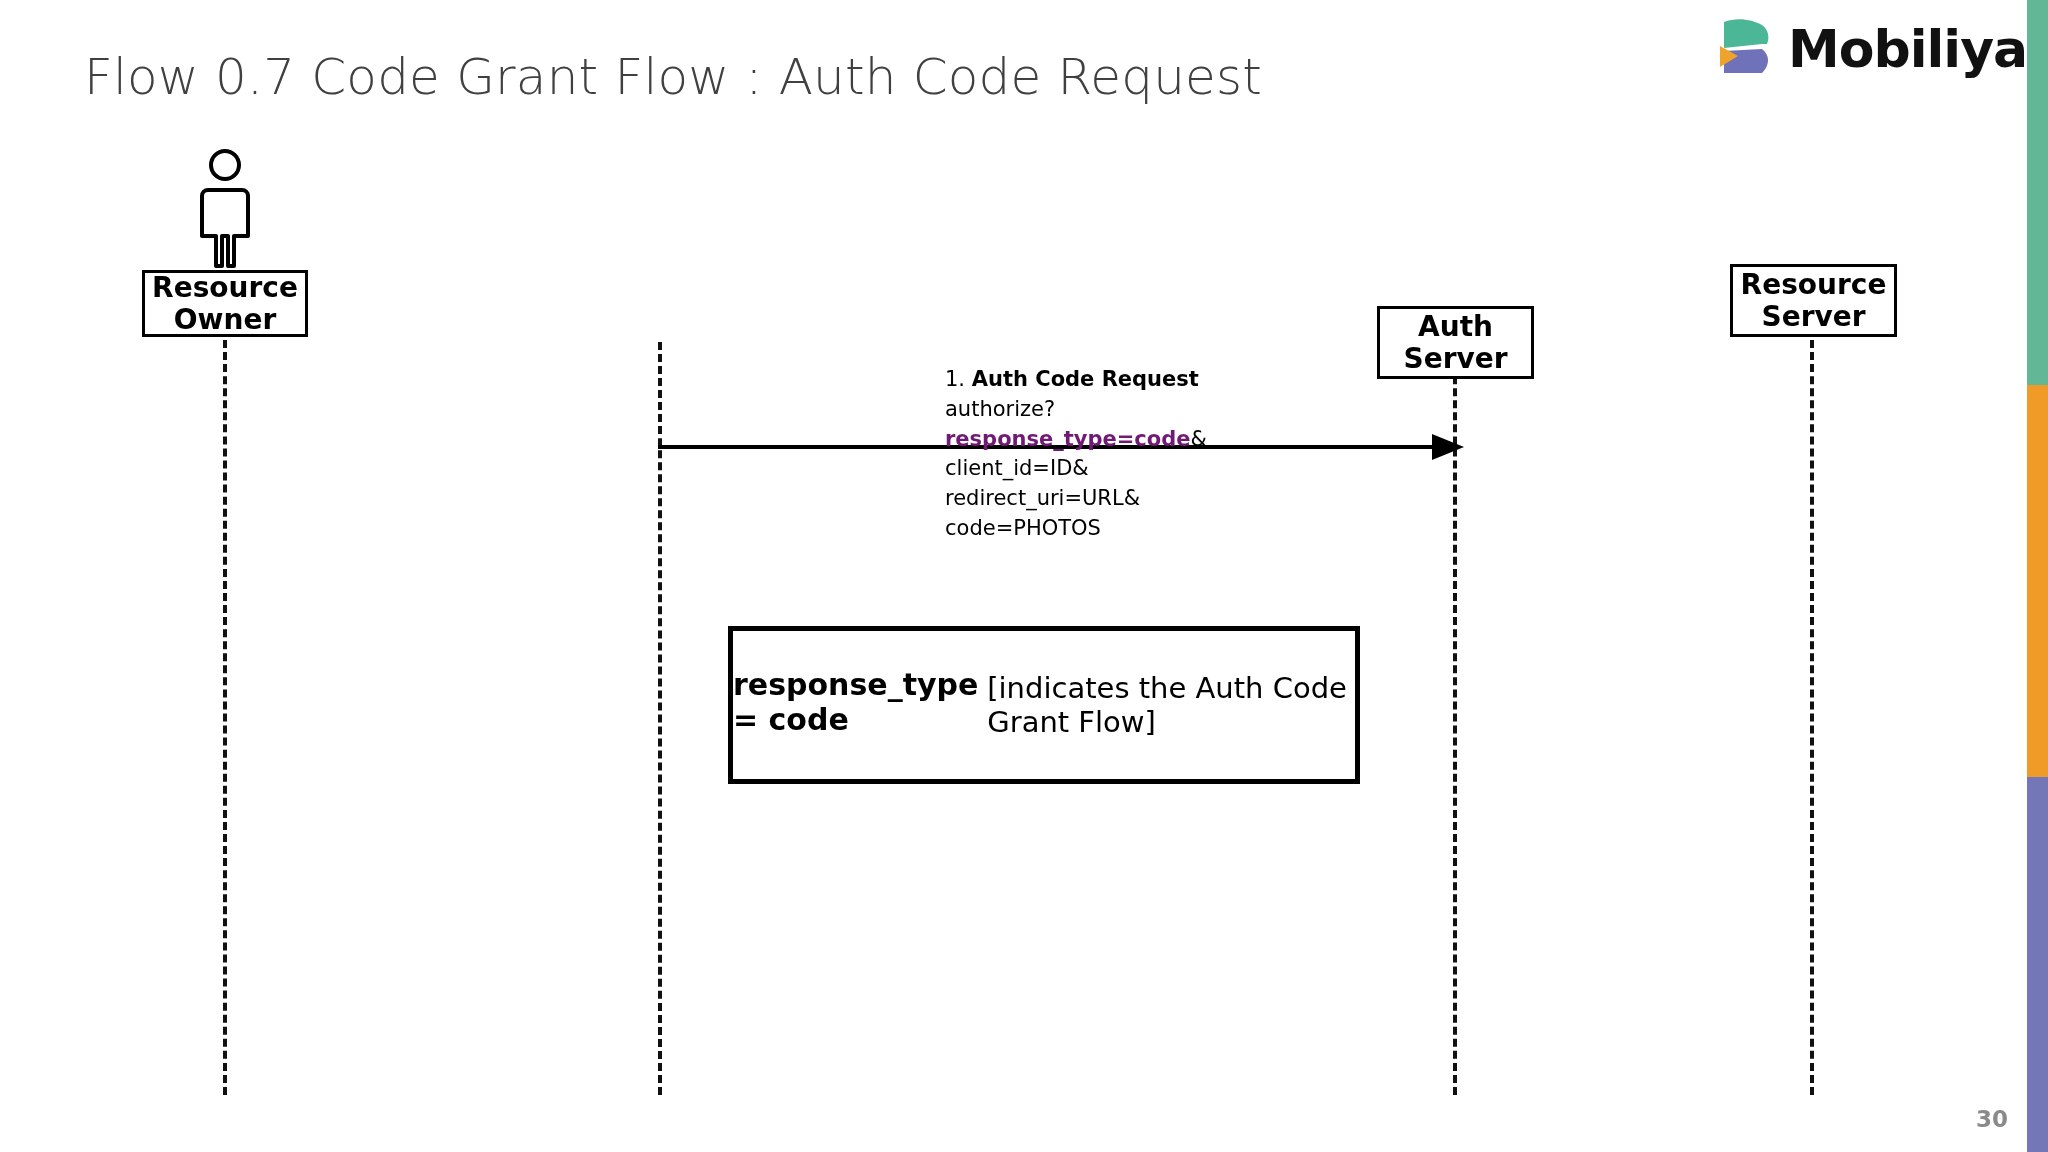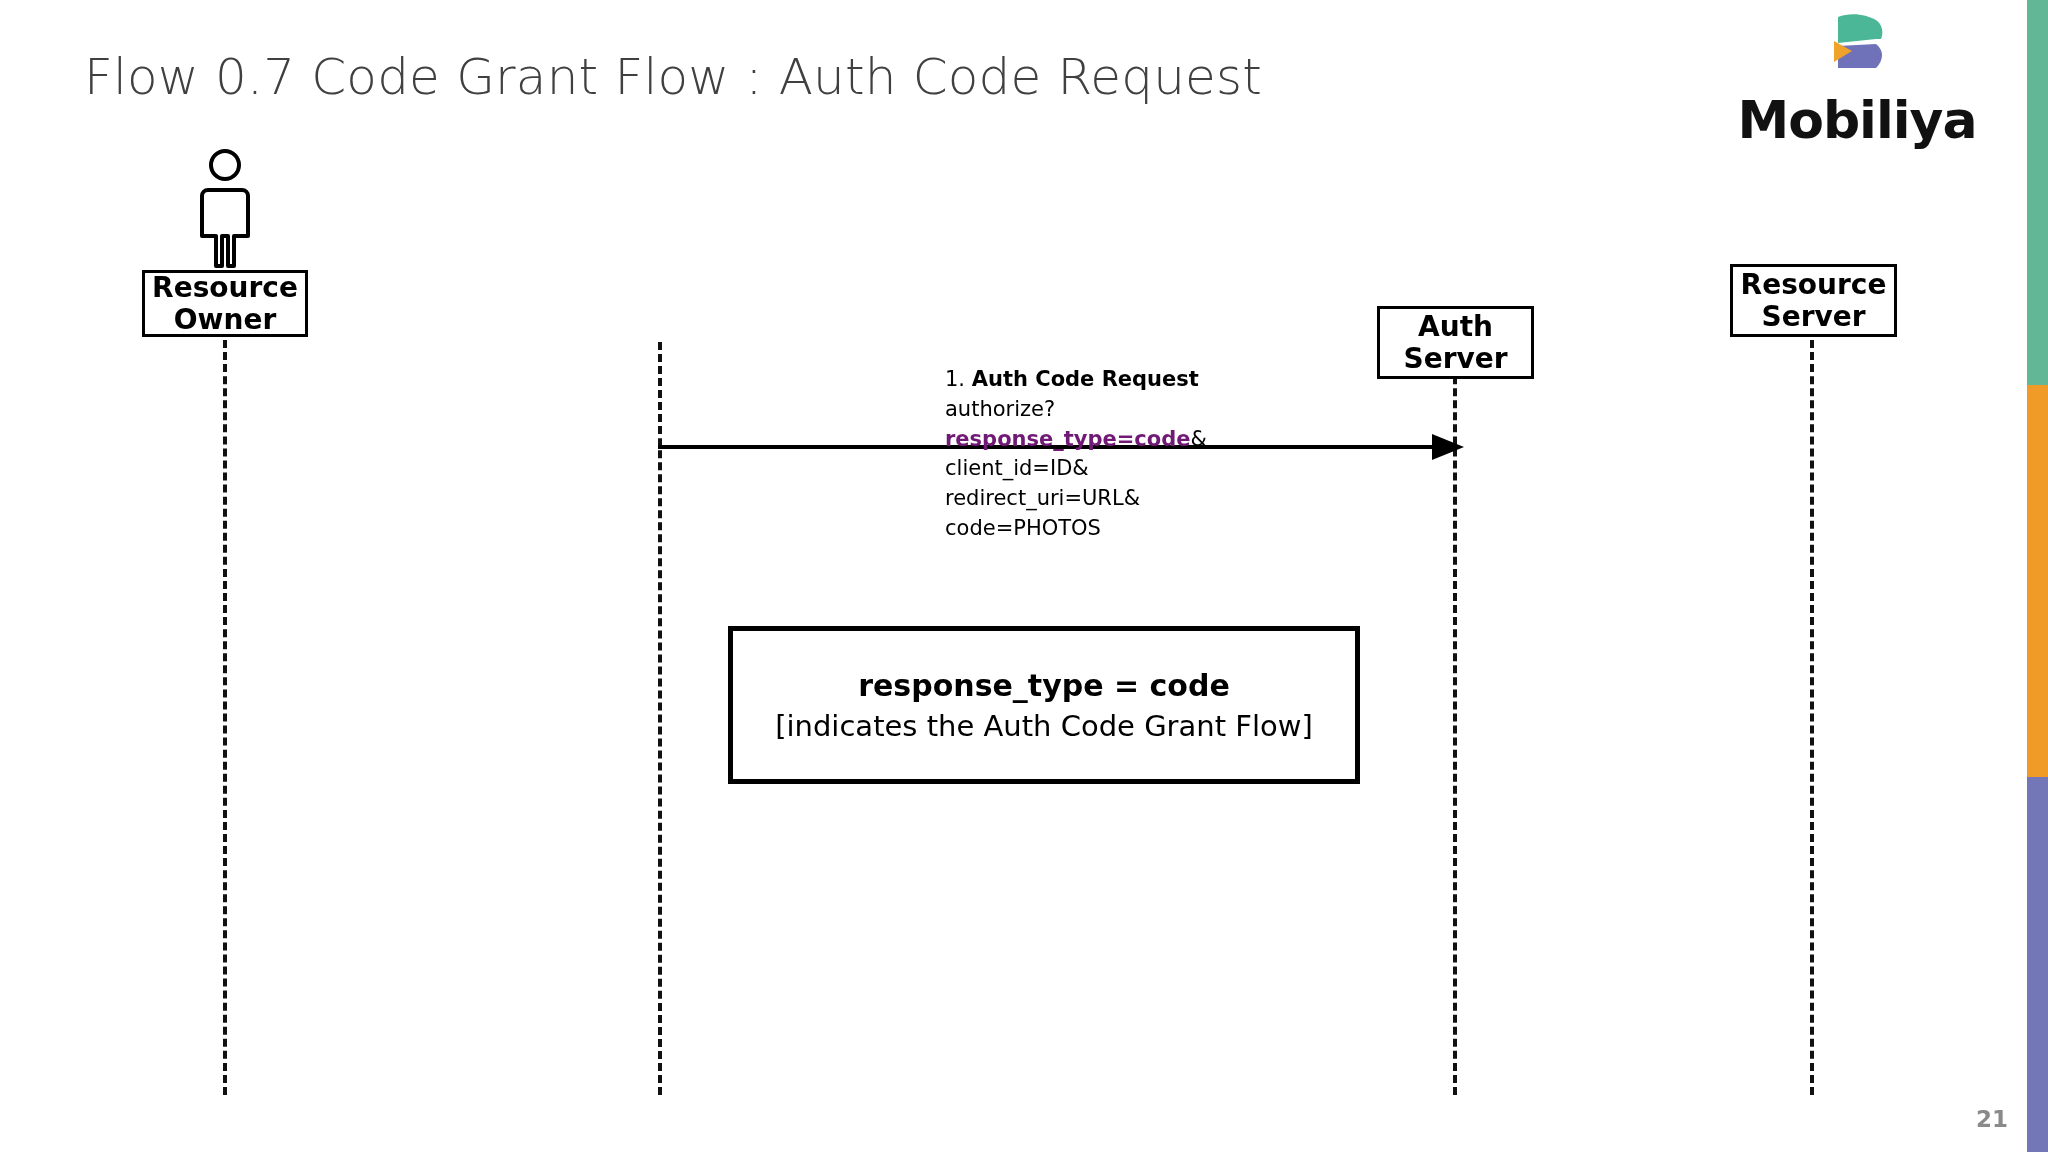--- a/index.html
+++ b/index.html
@@ -32,21 +32,20 @@
   
   #logo {
     position: absolute;
     left: 1712px;
     top: 8px;
     width: 290px;
     height: 82px;
     display: flex;
     align-items: center;
     gap: 14px;
-    flex-direction: column;
   }
   #logo-mark { width: 62px; height: 72px; flex: 0 0 auto; }
   #logo-word {
     font-family: "DejaVu Sans", sans-serif;
     font-size: 52px;
     font-weight: bold;
     color: #111111;
     letter-spacing: -1px;
     line-height: 1;
   }
@@ -104,21 +103,20 @@
   #callout-box {
     position: absolute;
     left: 728px;
     top: 626px;
     width: 632px;
     height: 158px;
     border: 5px solid #000000;
     background: #ffffff;
     box-sizing: border-box;
     display: flex;
-    flex-direction: column;
     align-items: center;
     justify-content: center;
     font-family: "DejaVu Sans", sans-serif;
     color: #000000;
   }
   #callout-line1 { font-size: 30px; font-weight: bold; margin-bottom: 6px; }
   #callout-line2 { font-size: 29px; }
 
   
   #page-number {
@@ -190,15 +188,15 @@
     <span class="ln"><span>client_id=ID&amp;</span></span>
     <span class="ln"><span>redirect_uri=URL&amp;</span></span>
     <span class="ln"><span>code=PHOTOS</span></span>
   </div>
 
   <div id="callout-box">
     <div id="callout-line1">response_type = code</div>
     <div id="callout-line2">[indicates the Auth Code Grant Flow]</div>
   </div>
 
-  <div id="page-number">21</div>
+  <div id="page-number">30</div>
 
 </div>
 
 </body></html>

